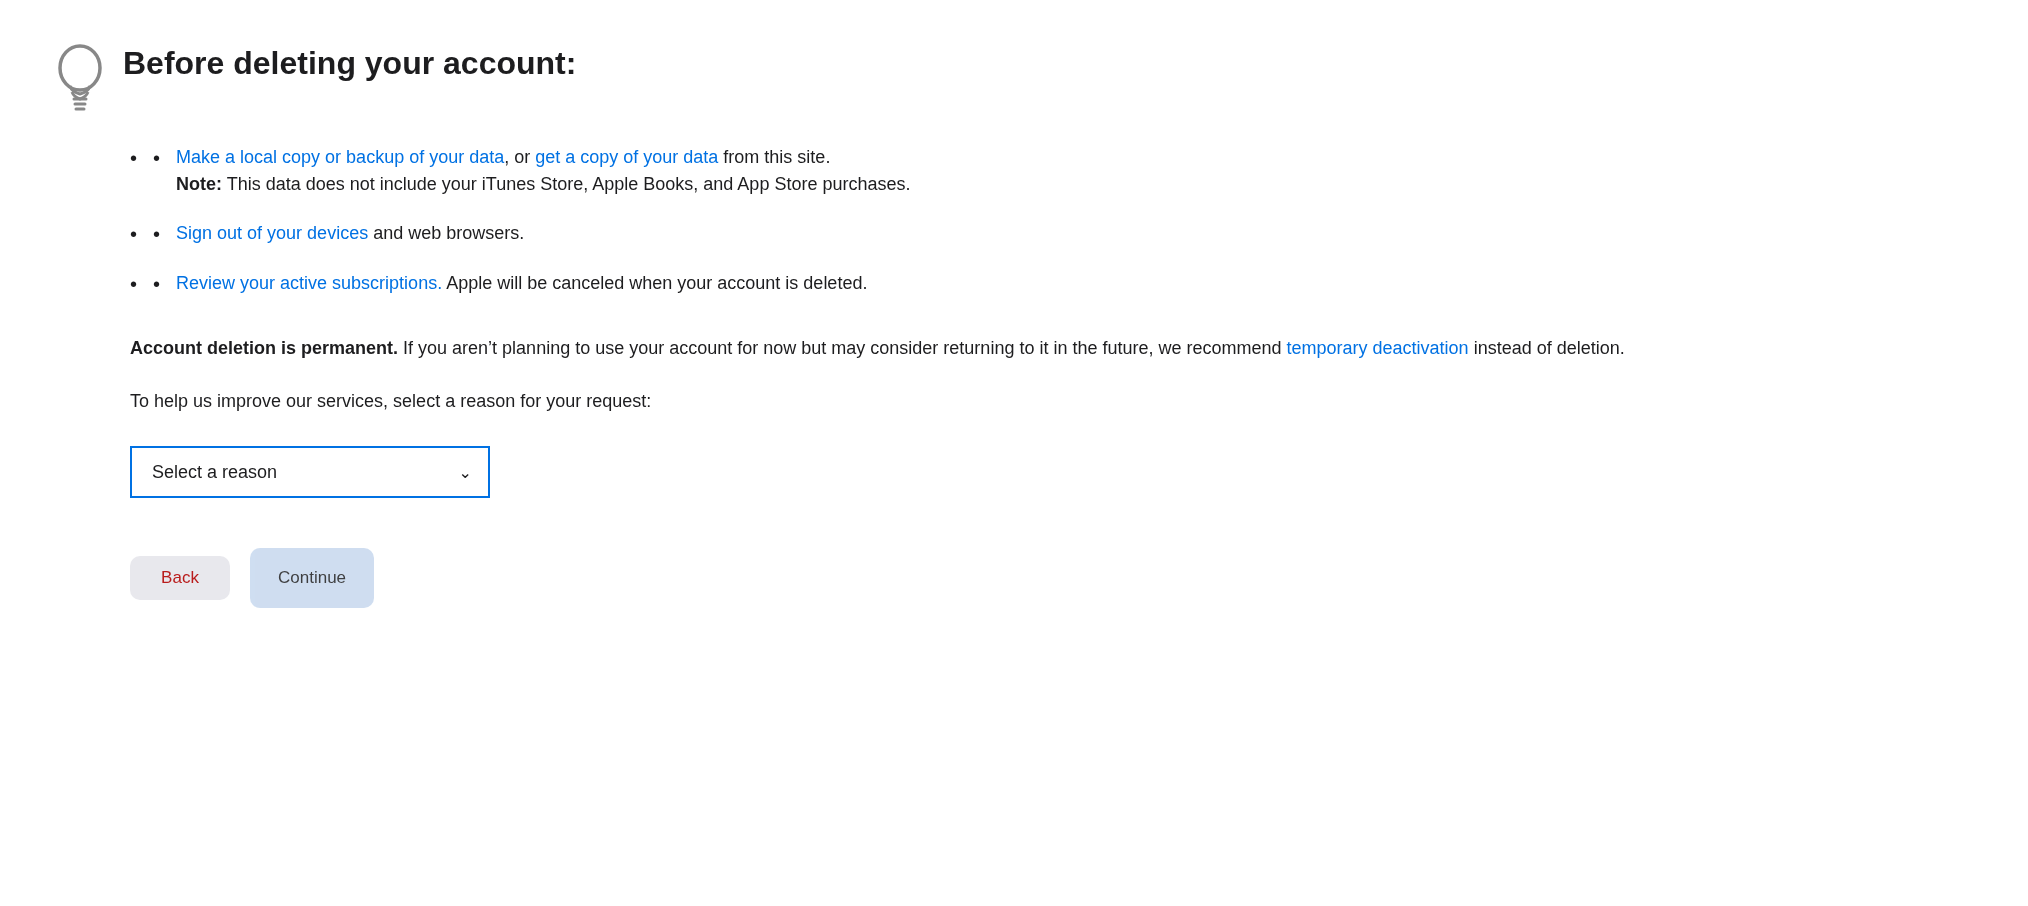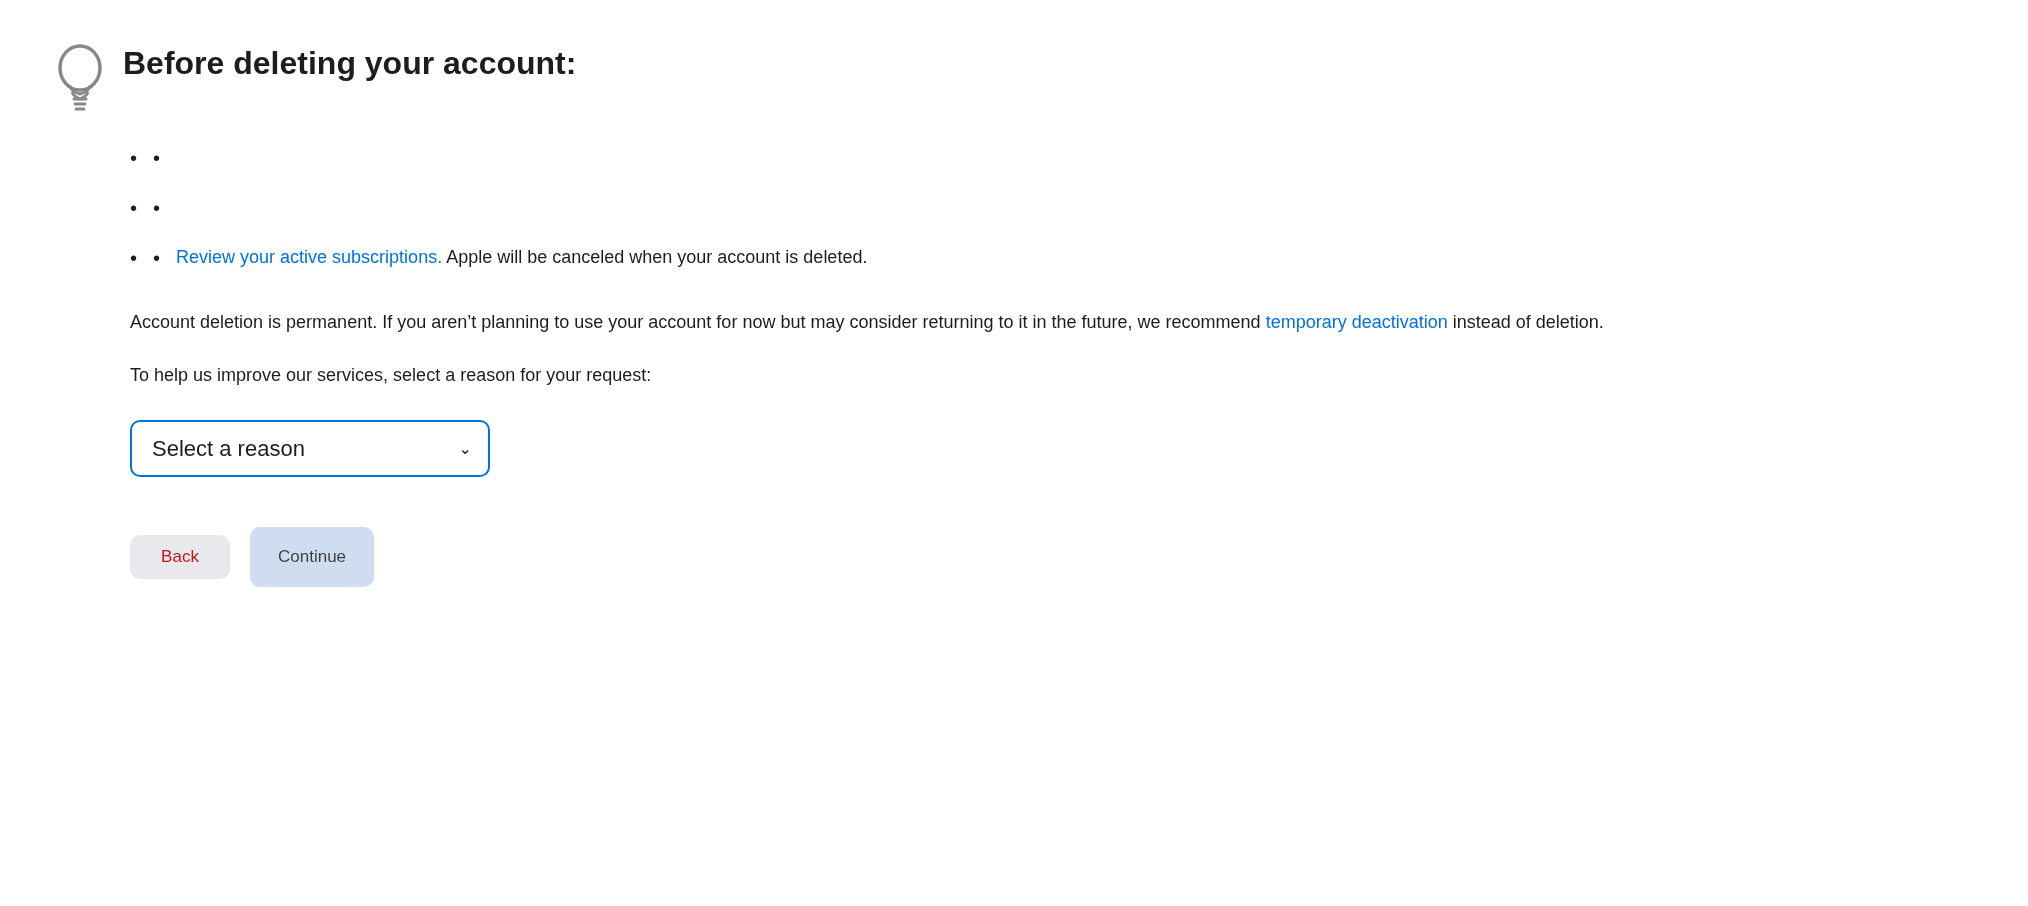--- a/index.html
+++ b/index.html
@@ -77,43 +77,43 @@
     }
 
     .permanent-section {
       margin-bottom: 28px;
       font-size: 18px;
       line-height: 1.6;
       max-width: 1500px;
     }
 
     .permanent-section strong {
-      font-weight: 400;
+      font-weight: 700;
     }
 
     .reason-prompt {
       font-size: 18px;
       color: #1d1d1f;
       margin-bottom: 34px;
     }
 
     .select-wrapper {
       position: relative;
       width: 360px;
       margin-bottom: 50px;
     }
 
     .reason-select {
       width: 100%;
       padding: 14px 20px;
-      font-size: 22px;
+      font-size: 18px;
       color: #1d1d1f;
       background: #ffffff;
       border: 2px solid #0071e3;
-      border-radius: 10px;
+      border-radius: 0;
       appearance: none;
       -webkit-appearance: none;
       cursor: pointer;
       outline: none;
     }
 
     .chevron-icon {
       position: absolute;
       right: 18px;
       top: 50%;
@@ -172,23 +172,31 @@
     </svg>
   </div>
   <h1 class="page-title">Before deleting your account:</h1>
 </div>
 
 <div class="content-section">
 
   <ul class="bullet-list">
     <li>
       <span style="color:#1d1d1f;font-size:20px;margin-right:16px;flex-shrink:0;line-height:1.4;">•</span>
+      <span>
+        <a class="link" href="#">Make a local copy or backup of your data</a><span>, or </span><a class="link" href="#">get a copy of your data</a><span> from this site.</span>
+        <br>
+        <span class="note-text">Note:</span><span> This data does not include your iTunes Store, Apple Books, and App Store purchases.</span>
+      </span>
     </li>
     <li>
       <span style="color:#1d1d1f;font-size:20px;margin-right:16px;flex-shrink:0;line-height:1.4;">•</span>
+      <span>
+        <a class="link" href="#">Sign out of your devices</a><span> and web browsers.</span>
+      </span>
     </li>
     <li>
       <span style="color:#1d1d1f;font-size:20px;margin-right:16px;flex-shrink:0;line-height:1.4;">•</span>
       <span>
         <a class="link" href="#">Review your active subscriptions.</a><span> Apple will be canceled when your account is deleted.</span>
       </span>
     </li>
   </ul>
 
   <p class="permanent-section">

